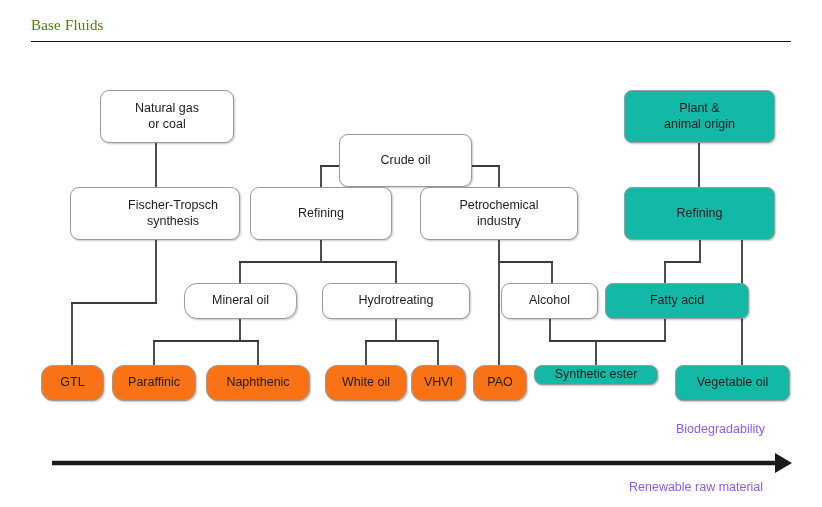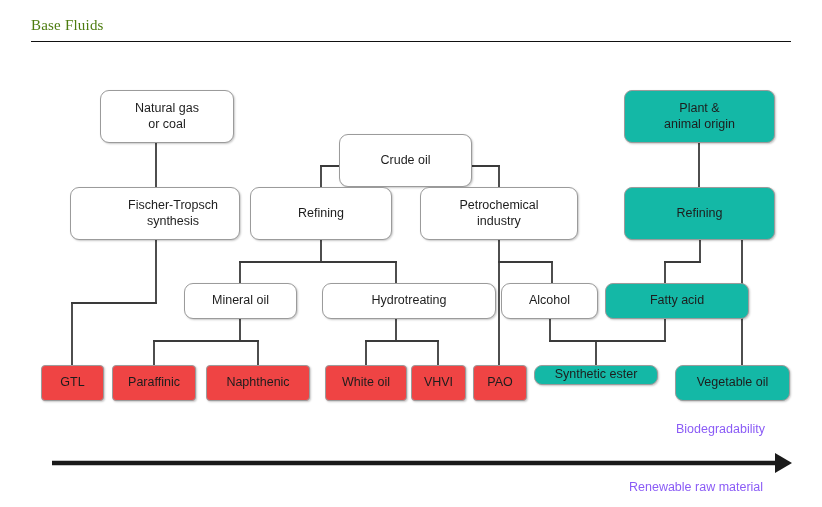--- a/index.html
+++ b/index.html
@@ -25,21 +25,21 @@
   
   .node{
     position:absolute;box-sizing:border-box;
     border:1px solid #9b9b9b;border-radius:9px;
     background:#ffffff;
     display:flex;align-items:center;justify-content:center;text-align:center;
     font-size:12.5px;color:#1d1d1d;line-height:1.22;
     box-shadow:1px 1px 2px rgba(0,0,0,.22);
     z-index:5;
   }
-  .node.yellow{background:#ef4444;border-color:#9b9b9b;border-radius:4px;text-align:right;}
+  .node.yellow{background:#f97316;border-color:#9b9b9b;border-radius:12px;text-align:right;}
   .node.green{background:#14b8a6;border-color:#9b9b9b;border-radius:8px;}
   .node.term{font-size:12.5px;}
 
   
   .axis-label{
     position:absolute;font-size:12.5px;color:#8b5cf6;white-space:nowrap;
   }
 </style>
 </head>
 <body>
@@ -117,25 +117,25 @@
   </div>
 
   <div class="node" style="left:420px;top:187px;width:158px;height:53px;">
     <span>Petrochemical<br>industry</span>
   </div>
 
   <div class="node green" style="left:624px;top:187px;width:151px;height:53px;">
     <span>Refining</span>
   </div>
 
-  <div class="node" style="left:184px;top:283px;width:113px;height:36px;">
+  <div class="node" style="left:184px;top:283px;width:113px;height:36px;border-radius:13px;">
     <span>Mineral oil</span>
   </div>
 
-  <div class="node" style="left:322px;top:283px;width:174px;height:36px;">
+  <div class="node" style="left:322px;top:283px;width:148px;height:36px;">
     <span>Hydrotreating</span>
   </div>
 
   <div class="node" style="left:501px;top:283px;width:97px;height:36px;">
     <span>Alcohol</span>
   </div>
 
   <div class="node green" style="left:605px;top:283px;width:144px;height:36px;border-radius:8px;">
     <span>Fatty acid</span>
   </div>

